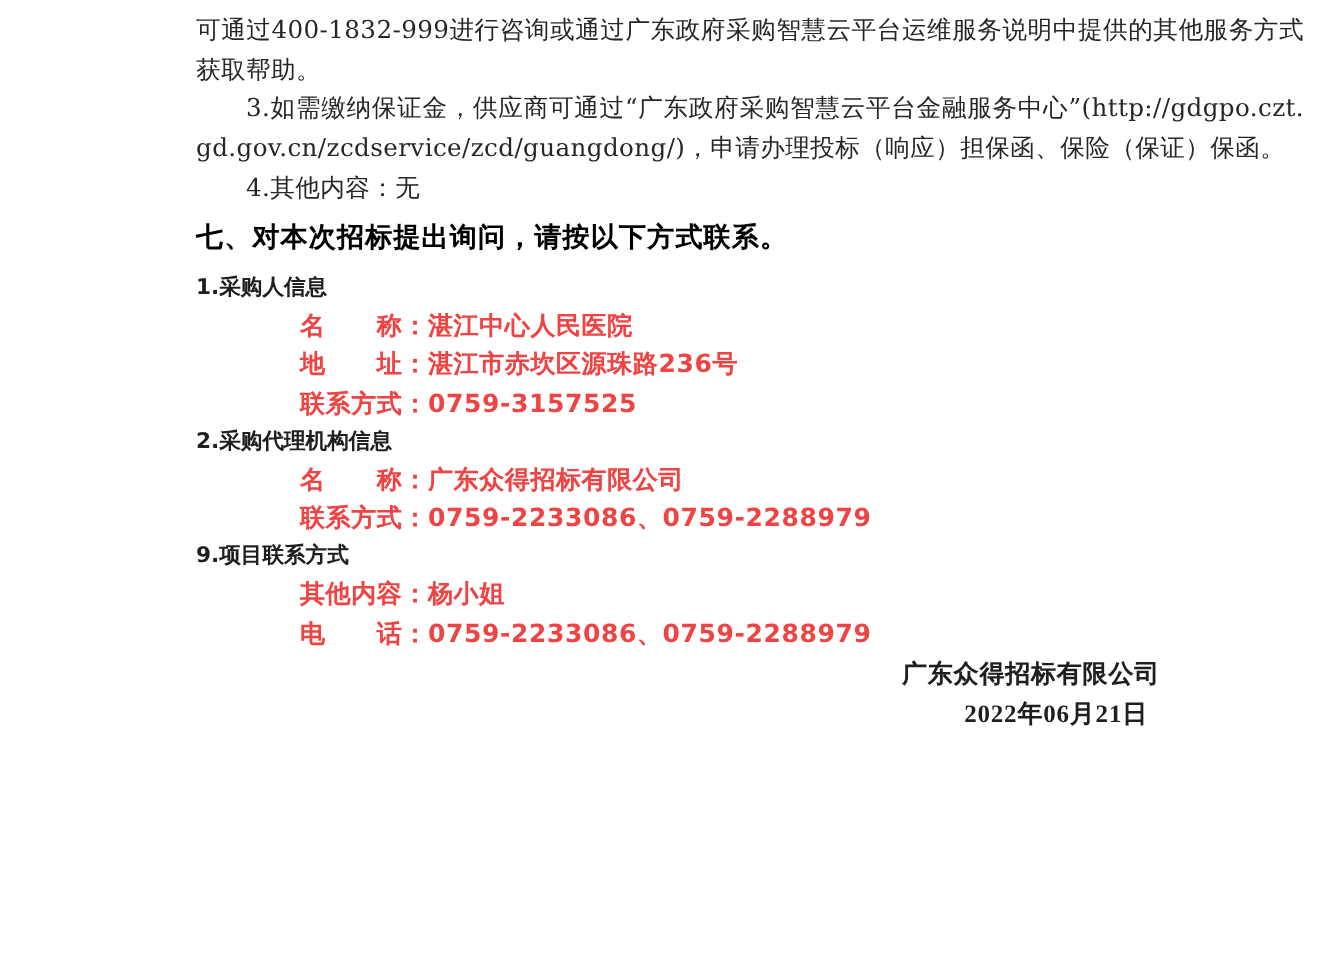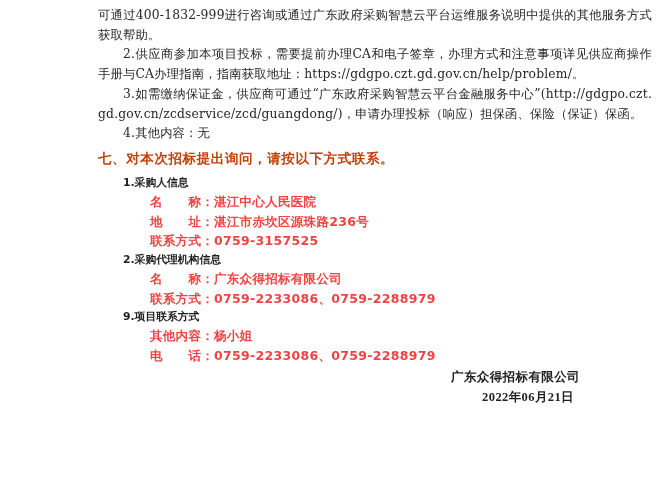--- a/index.html
+++ b/index.html
@@ -34,25 +34,24 @@
     text-indent: 25px;
   }
   
   .heading {
     margin: 4px 0 5px 0;
     font-family: "DejaVu Sans", "Liberation Sans", sans-serif;
     font-weight: 700;
     font-size: 13.5px;
     line-height: 21px;
     letter-spacing: 0.6px;
-    color: #c2410c;
+    color: #000000;
   }
   
   .section-title {
-    margin-left: 25px;
     font-family: "DejaVu Sans", "Liberation Sans", sans-serif;
     font-weight: 700;
     font-size: 10.8px;
     line-height: 18px;
     color: #1f1f1f;
   }
   .row {
     margin-left: 52px;
     font-family: "DejaVu Sans", "Liberation Sans", sans-serif;
     font-weight: 700;
@@ -84,21 +83,20 @@
   }
 </style>
 </head>
 <body>
 
 <div class="page">
   <div class="content">
 
     <div class="para">可通过400-1832-999进行咨询或通过广东政府采购智慧云平台运维服务说明中提供的其他服务方式获取帮助。</div>
 
-    <div class="para indent">2.供应商参加本项目投标，需要提前办理CA和电子签章，办理方式和注意事项详见供应商操作手册与CA办理指南，指南获取地址：https://gdgpo.czt.gd.gov.cn/help/problem/。</div>
 
     <div class="para indent">3.如需缴纳保证金，供应商可通过“广东政府采购智慧云平台金融服务中心”(http://gdgpo.czt.gd.gov.cn/zcdservice/zcd/guangdong/)，申请办理投标（响应）担保函、保险（保证）保函。</div>
 
     <div class="para indent">4.其他内容：无</div>
 
     <div class="heading">七、对本次招标提出询问，请按以下方式联系。</div>
 
     <div class="section">
       <div class="section-title">1.采购人信息</div>
       <div class="row">

